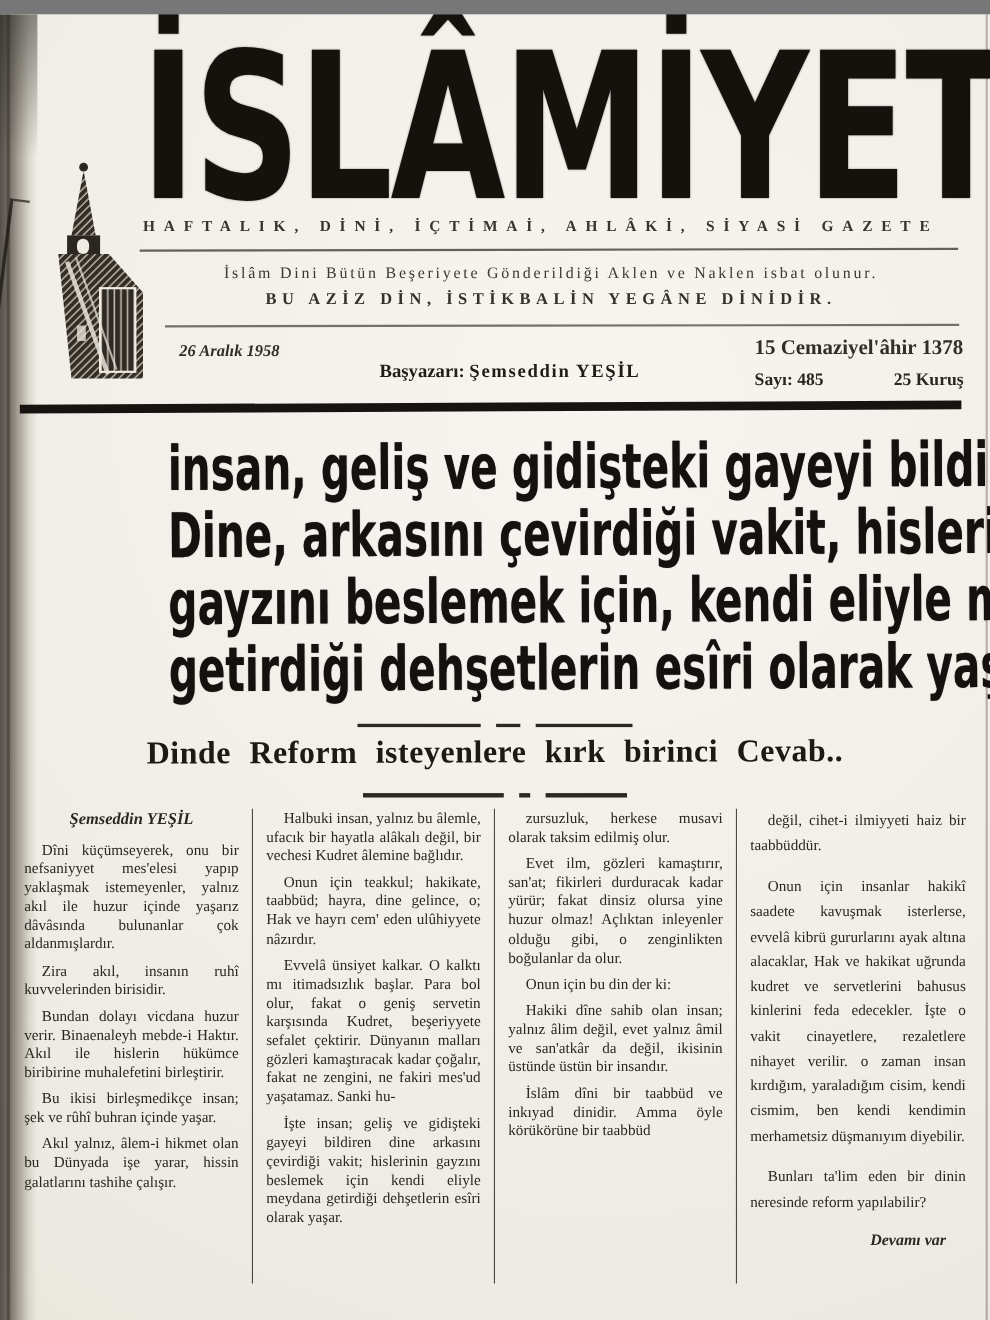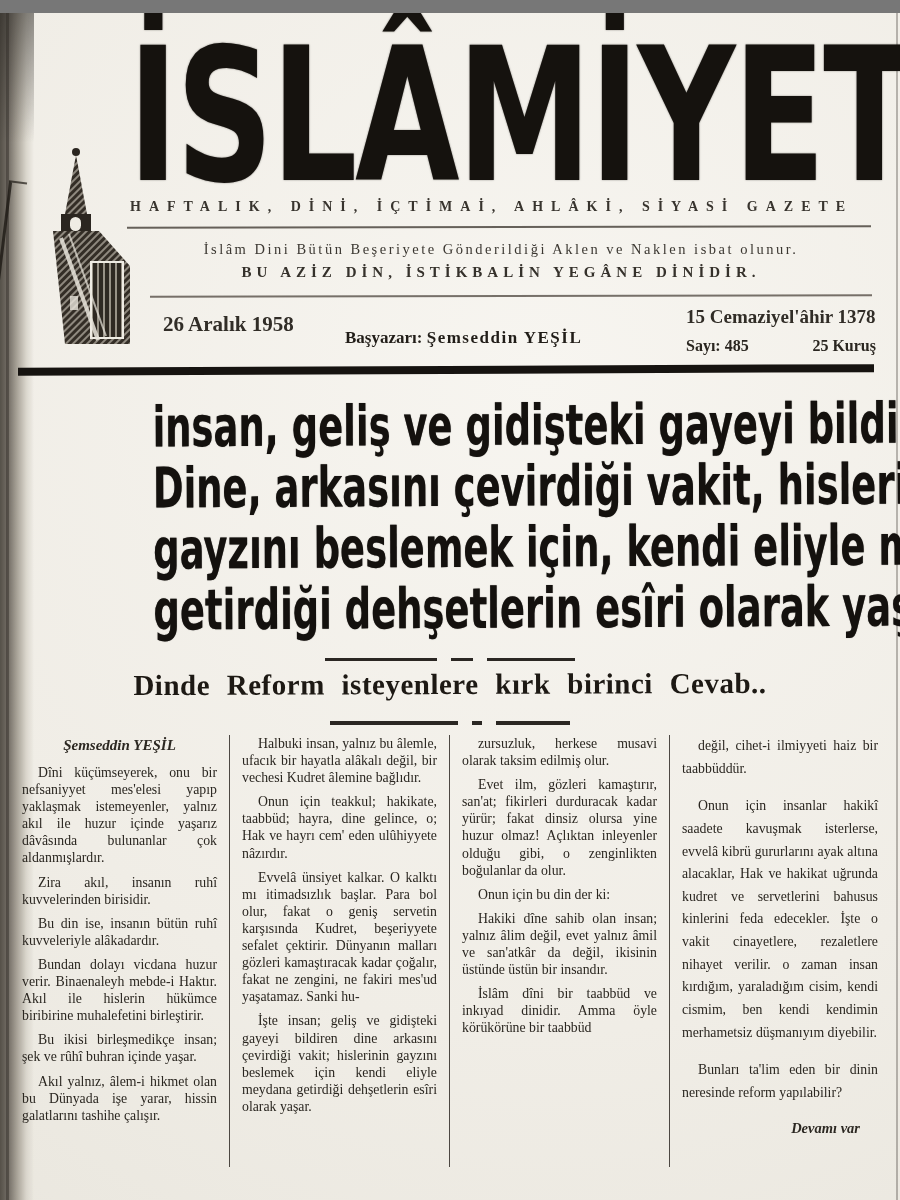--- a/index.html
+++ b/index.html
@@ -26,21 +26,21 @@
     letter-spacing:-3px;color:#15120e;transform:scaleX(.73);transform-origin:left top;
     text-shadow:0 0 2px rgba(20,16,12,.55);}
   .mast-subtitle{position:absolute;left:130px;top:186px;width:742px;text-align:left;
     font-size:14px;letter-spacing:8px;color:#38342e;font-weight:bold;}
   .rule-a{position:absolute;left:127px;top:213px;width:744px;height:2px;background:#4c463f;opacity:.85;transform:rotate(-.12deg);}
   .slogan-1{position:absolute;left:130px;top:228px;width:742px;text-align:center;
     font-size:14.5px;letter-spacing:2.5px;color:#3b3731;font-weight:normal;}
   .slogan-2{position:absolute;left:130px;top:251px;width:742px;text-align:center;
     font-size:15px;letter-spacing:5px;color:#35312b;font-weight:bold;}
   .rule-b{position:absolute;left:150px;top:282px;width:722px;height:1.5px;background:#564f47;opacity:.8;transform:rotate(-.1deg);}
-  .date-greg{position:absolute;left:163px;top:299px;font-size:21px;font-weight:bold;color:#312d27;}
+  .date-greg{position:absolute;left:163px;top:299px;font-size:15px;font-weight:bold;color:#312d27;font-style:italic;}
   .editor{position:absolute;left:345px;top:315px;font-size:17px;font-weight:bold;color:#211d18;}
   .editor .editor-name{letter-spacing:1.5px;}
   .date-hijri{position:absolute;left:686px;top:293px;font-size:19px;font-weight:bold;color:#312d27;}
   .issue-row{position:absolute;left:686px;top:324px;width:190px;display:flex;justify-content:space-between;
     font-size:16px;font-weight:bold;color:#2a2620;}
   .thick-bar{position:absolute;left:18px;top:353px;width:856px;height:8px;background:#161310;transform:rotate(-.25deg);}
 
   
   .headline{position:absolute;left:0;top:382px;width:900px;text-align:center;transform:rotate(-.3deg);}
   .headline-line{display:block;white-space:nowrap;font-family:"DejaVu Sans", sans-serif;
@@ -132,21 +132,20 @@
   <div class="dash-rule dash-bottom">
     <span style="width:128px;height:4px"></span><span style="width:10px;height:4px"></span><span style="width:74px;height:4px"></span>
   </div>
 
   <div class="columns">
 
     <div class="col col-1 col-divided">
       <div class="byline">Şemseddin YEŞİL</div>
       <p>Dîni küçümseyerek, onu bir nefsaniyyet mes'elesi yapıp yaklaşmak istemeyenler, yalnız akıl ile huzur içinde yaşarız dâvâsında bulunanlar çok aldanmışlardır.</p>
       <p>Zira akıl, insanın ruhî kuvvelerinden birisidir.</p>
-      <p>Bu din ise, insanın bütün ruhî kuvveleriyle alâkadardır.</p>
       <p>Bundan dolayı vicdana huzur verir. Binaenaleyh mebde-i Haktır. Akıl ile hislerin hükümce biribirine muhalefetini birleştirir.</p>
       <p>Bu ikisi birleşmedikçe insan; şek ve rûhî buhran içinde yaşar.</p>
       <p>Akıl yalnız, âlem-i hikmet olan bu Dünyada işe yarar, hissin galatlarını tashihe çalışır.</p>
     </div>
 
     <div class="col col-2 col-divided">
       <p>Halbuki insan, yalnız bu âlemle, ufacık bir hayatla alâkalı değil, bir vechesi Kudret âlemine bağlıdır.</p>
       <p>Onun için teakkul; hakikate, taabbüd; hayra, dine gelince, o; Hak ve hayrı cem' eden ulûhiyyete nâzırdır.</p>
       <p>Evvelâ ünsiyet kalkar. O kalktı mı itimadsızlık başlar. Para bol olur, fakat o geniş servetin karşısında Kudret, beşeriyyete sefalet çektirir. Dünyanın malları gözleri kamaştıracak kadar çoğalır, fakat ne zengini, ne fakiri mes'ud yaşatamaz. Sanki hu-</p>
       <p>İşte insan; geliş ve gidişteki gayeyi bildiren dine arkasını çevirdiği vakit; hislerinin gayzını beslemek için kendi eliyle meydana getirdiği dehşetlerin esîri olarak yaşar.</p>

